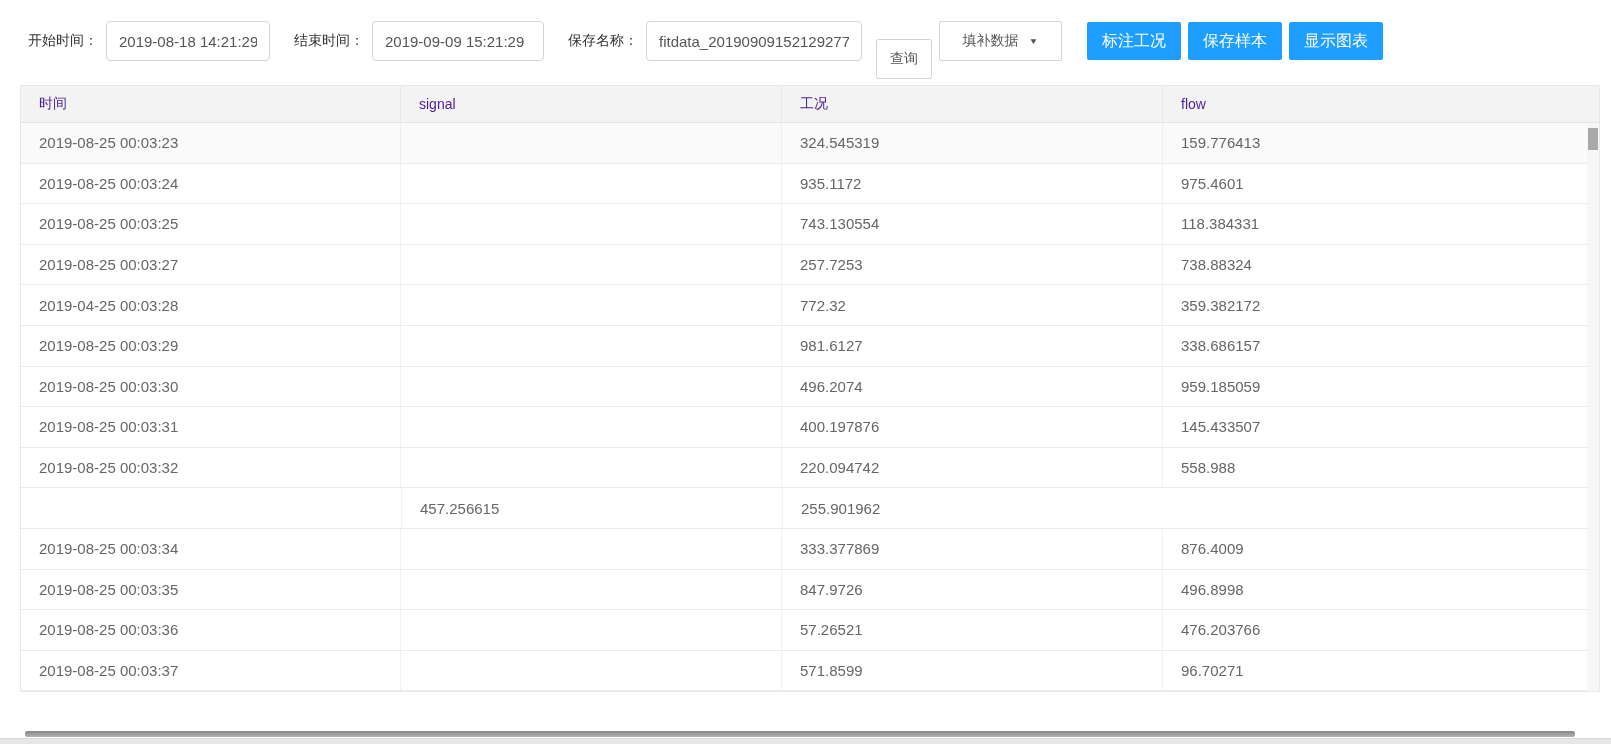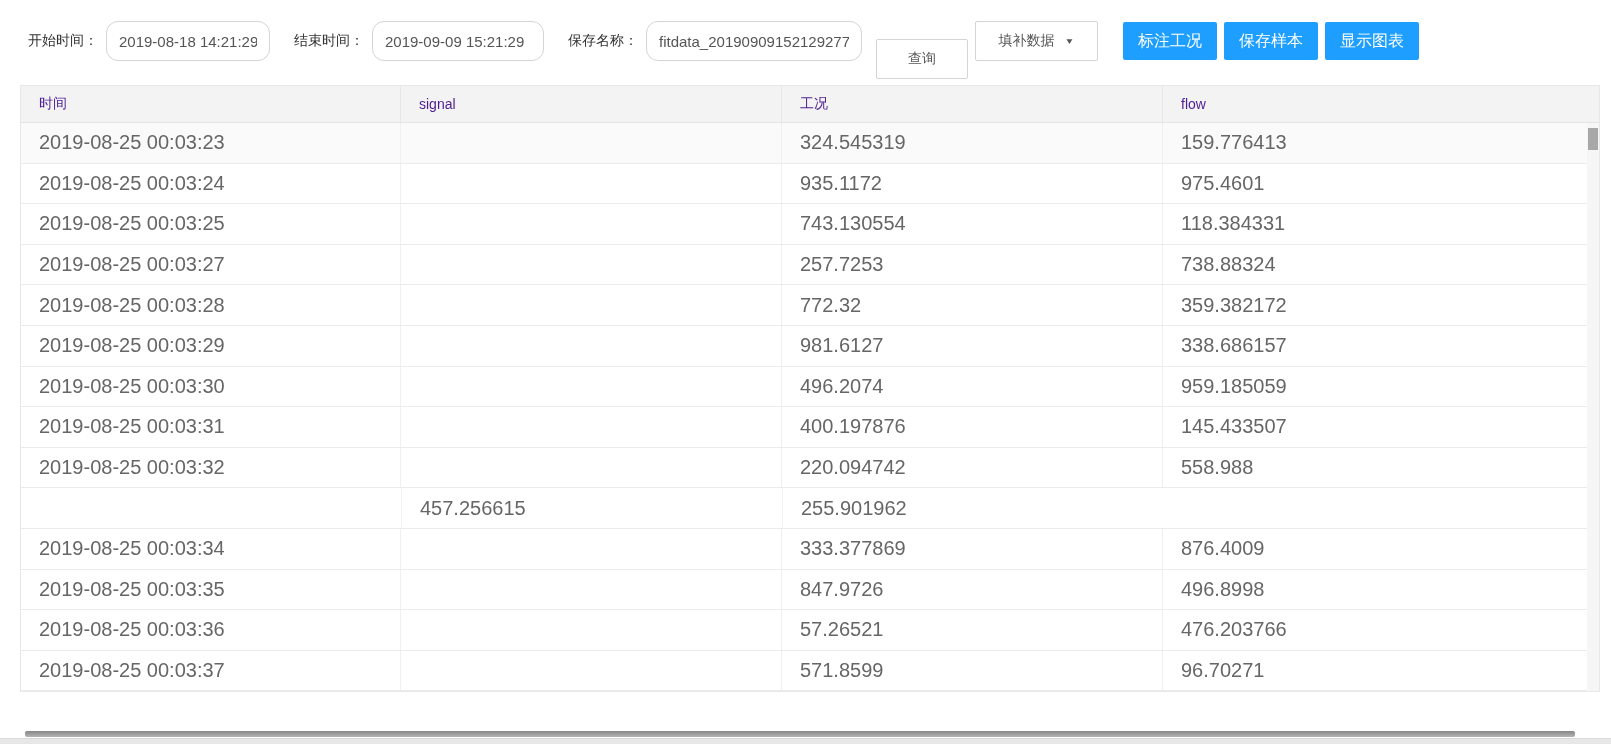--- a/index.html
+++ b/index.html
@@ -3,52 +3,52 @@
 <meta charset="utf-8">
 <style>
   :root { --primary:#1E9FFF; }
   * { margin:0; padding:0; }
   html,body { width:1611px; height:744px; background:#fff; overflow:hidden; }
   body { font-family:"Liberation Sans","DejaVu Sans",sans-serif; position:relative; }
 
   
   .toolbar { position:absolute; left:28px; top:20px; height:42px; display:flex; align-items:center; white-space:nowrap; }
   .tb-label { font-size:14px; color:#333; margin-right:8px; }
-  .tb-input { box-sizing:border-box; height:40px; border:1px solid #d4d4d4; border-radius:12px;
+  .tb-input { box-sizing:border-box; height:40px; border:1px solid #d4d4d4; border-radius:4px;
               font-size:15px; color:#555; padding:0 12px; outline:none; background:#fff;
               font-family:"Liberation Sans","DejaVu Sans",sans-serif; }
   .w-start { width:164px; margin-right:24px; }
   .w-end   { width:172px; margin-right:24px; }
   .w-save  { width:216px; margin-right:14px; }
   .btn-plain { box-sizing:border-box; height:40px; background:#fff; border:1px solid #d4d4d4;
                border-radius:2px; font-size:14px; color:#555; cursor:pointer;
                display:inline-flex; align-items:center; justify-content:center;
                font-family:"Liberation Sans","DejaVu Sans",sans-serif; }
-  .btn-query { width:92px; margin-right:7px;margin-top:35px; }
+  .btn-query { width:56px; margin-right:7px;margin-top:35px; }
   .btn-dropdown { width:123px; margin-right:25px; }
   .caret { font-size:10px; color:#555; margin-left:10px; transform:scaleY(.85); }
   .btn-primary { height:38px; background:var(--primary); color:#fff; border:none; border-radius:2px;
                  font-size:16px; padding:0 15px; margin-right:7px; cursor:pointer;
                  display:inline-flex; align-items:center; justify-content:center;
                  font-family:"Liberation Sans","DejaVu Sans",sans-serif; }
 
   
   .table { position:absolute; left:20px; top:85px; width:1580px; box-sizing:border-box;
            border:1px solid #e8e8e8; background:#fff; }
   .thead { display:flex; height:37px; background:#f3f3f3; border-bottom:1px solid #e4e4e4; box-sizing:border-box; }
   .th { box-sizing:border-box; display:flex; align-items:center; padding-left:18px;
         font-size:14px; color:#4c1d95; border-right:1px solid #e7e7e7; }
   .th:last-child { border-right:none; }
   .c-time { width:380px; } .c-cond { width:381px; } .c-sig { width:381px; } .c-flow { flex:1; }
   .tbody { position:relative; }
   .trow { display:flex; height:40.6px; box-sizing:border-box; border-bottom:1px solid #ebebeb; background:#fff; }
   .trow:first-child { background:#fafafa; }
   .trow:last-child { border-bottom:none; }
   .td { box-sizing:border-box; display:flex; align-items:center; padding-left:18px;
-        font-size:20px; color:#666; border-right:1px solid #f0f0f0; overflow:hidden; }
+        font-size:15px; color:#666; border-right:1px solid #f0f0f0; overflow:hidden; }
   .td:last-child { border-right:none; }
 
   
   .vscroll { position:absolute; right:0; top:0; width:12px; height:100%; background:#f6f6f6; }
   .vthumb  { position:absolute; left:1px; top:5px; width:10px; height:22px; background:#a8a8a8; }
 
   
   .hthumb { position:absolute; left:25px; top:731px; width:1550px; height:6px;
             background:linear-gradient(180deg,#868686,#b4b4b4); border-radius:2px; }
   .bottom-strip { position:absolute; left:0; top:738px; width:1611px; height:6px;
@@ -105,21 +105,21 @@
   </div>
 
   <div class="trow">
     <div class="td c-time">2019-08-25 00:03:27</div>
     <div class="td c-cond"></div>
     <div class="td c-sig">257.7253</div>
     <div class="td c-flow">738.88324</div>
   </div>
 
   <div class="trow">
-    <div class="td c-time">2019-08-25 00:03:28</div>
+    <div class="td c-time">2019-04-25 00:03:28</div>
     <div class="td c-cond"></div>
     <div class="td c-sig">772.32</div>
     <div class="td c-flow">359.382172</div>
   </div>
 
   <div class="trow">
     <div class="td c-time">2019-08-25 00:03:29</div>
     <div class="td c-cond"></div>
     <div class="td c-sig">981.6127</div>
     <div class="td c-flow">338.686157</div>

